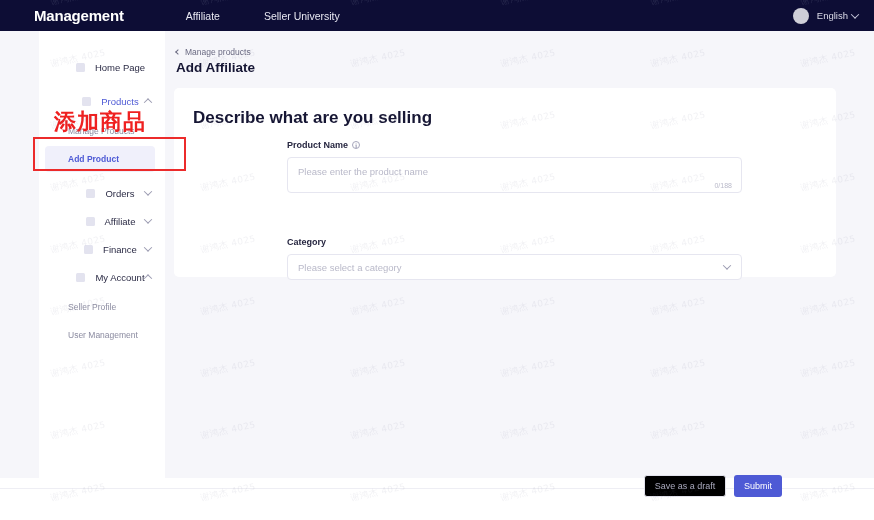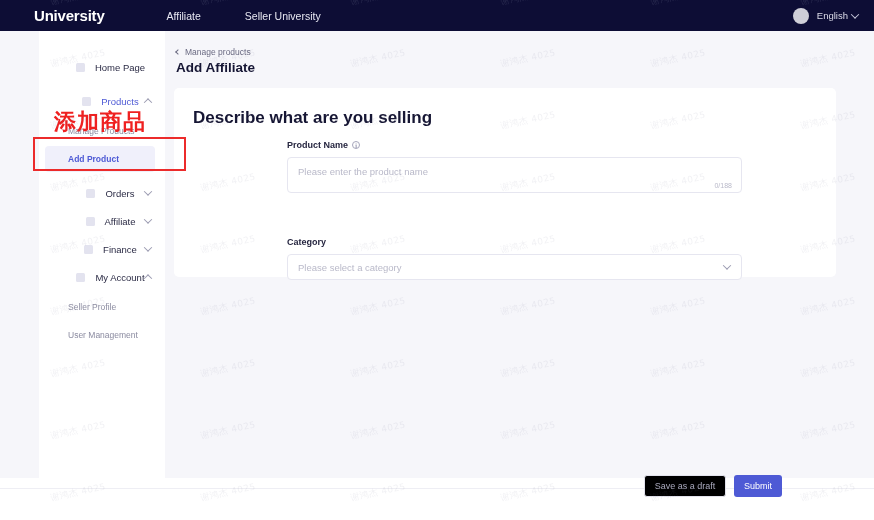--- a/index.html
+++ b/index.html
@@ -259,21 +259,21 @@
     position: absolute; left: 0; bottom: 32px;
     width: 874px; height: 10px; background: #ffffff;
   }
 </style>
 </head>
 <body>
 
 <div id="app">
 
   <div class="topbar">
-    <div class="brand">University</div>
+    <div class="brand">Management</div>
     <div class="nav-links">
       <div class="nav-link">Affiliate</div>
       <div class="nav-link">Seller University</div>
     </div>
     <div class="topbar-right">
       <div class="avatar"></div>
       <div class="lang">
         <span>English</span>
         <span class="chev-sm"></span>
       </div>

